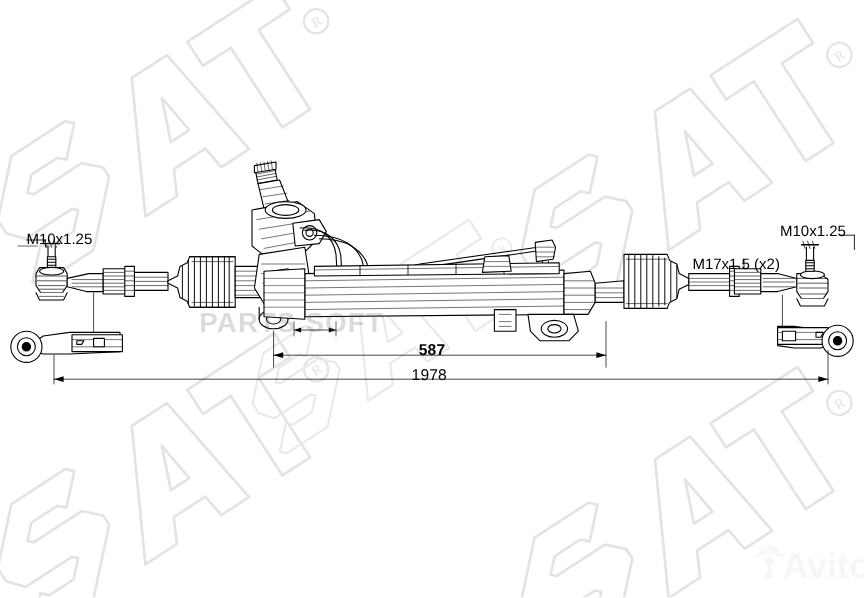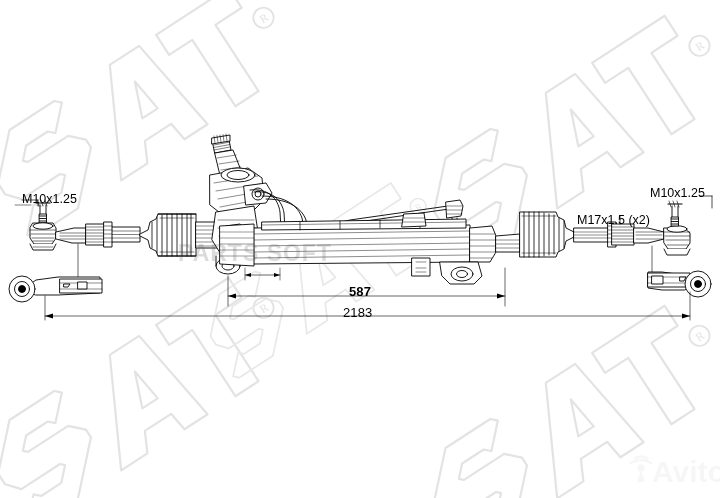--- a/index.html
+++ b/index.html
@@ -44,29 +44,28 @@
   }
   #lbl-m10-left  { left: 22px;  top: 192px; }
   #lbl-m10-right { left: 650px; top: 186px; }
   #lbl-m17       { left: 577px; top: 213px; }
   #lbl-587       { left: 349px; top: 284px; font-weight: bold; }
   #lbl-1284      { left: 343px; top: 305px; }
 
   #partssoft-watermark {
     position: absolute;
     left: 166px;
-    top: 240px;
+    top: 256px;
     font-family: "Liberation Sans", sans-serif;
     font-size: 23px;
     font-weight: bold;
     letter-spacing: 1px;
     color: rgba(90,90,90,0.22);
     z-index: 3;
     white-space: nowrap;
-    margin-left: 12px;
   }
 </style>
 </head>
 <body>
 
 <div id="page">
 
   <svg class="layer" id="watermark-layer" viewBox="0 0 720 498">
     <defs>
       <g id="sat-logo">
@@ -329,21 +328,21 @@
       </g>
 
     </g>
   </svg>
 
   <div id="label-layer" class="layer" style="pointer-events:none;">
     <div class="thread-label" id="lbl-m10-left">M10x1.25</div>
     <div class="thread-label" id="lbl-m10-right">M10x1.25</div>
     <div class="thread-label" id="lbl-m17">M17x1.5 (x2)</div>
     <div class="dim-label" id="lbl-587">587</div>
-    <div class="dim-label" id="lbl-1284">2183</div>
+    <div class="dim-label" id="lbl-1284">1978</div>
   </div>
 
   <div id="partssoft-watermark">PARTS SOFT</div>
 
   <svg class="layer" id="avito-layer" viewBox="0 0 720 498">
     <g opacity="0.55">
 
       <g stroke="#f0f0f0" fill="none" stroke-width="2.4">
         <path d="M 634 459 A 11 11 0 0 1 648 459"></path>
         <path d="M 630 464 A 17 17 0 0 1 652 464"></path>

